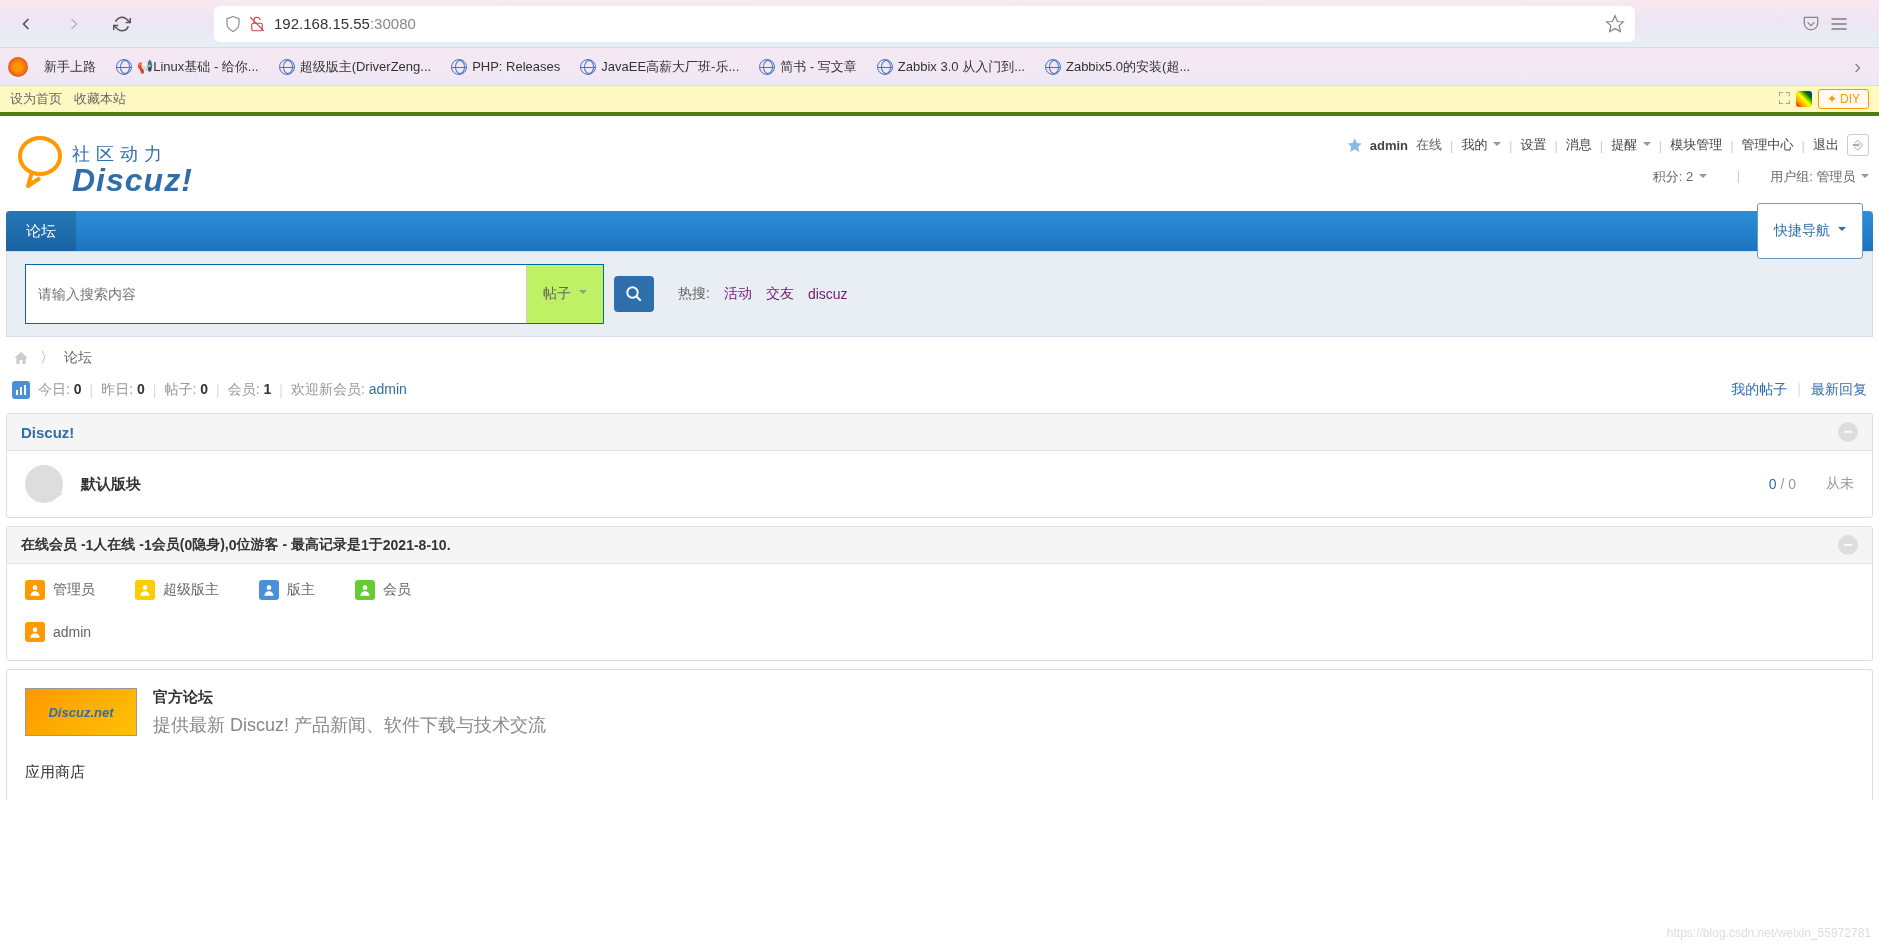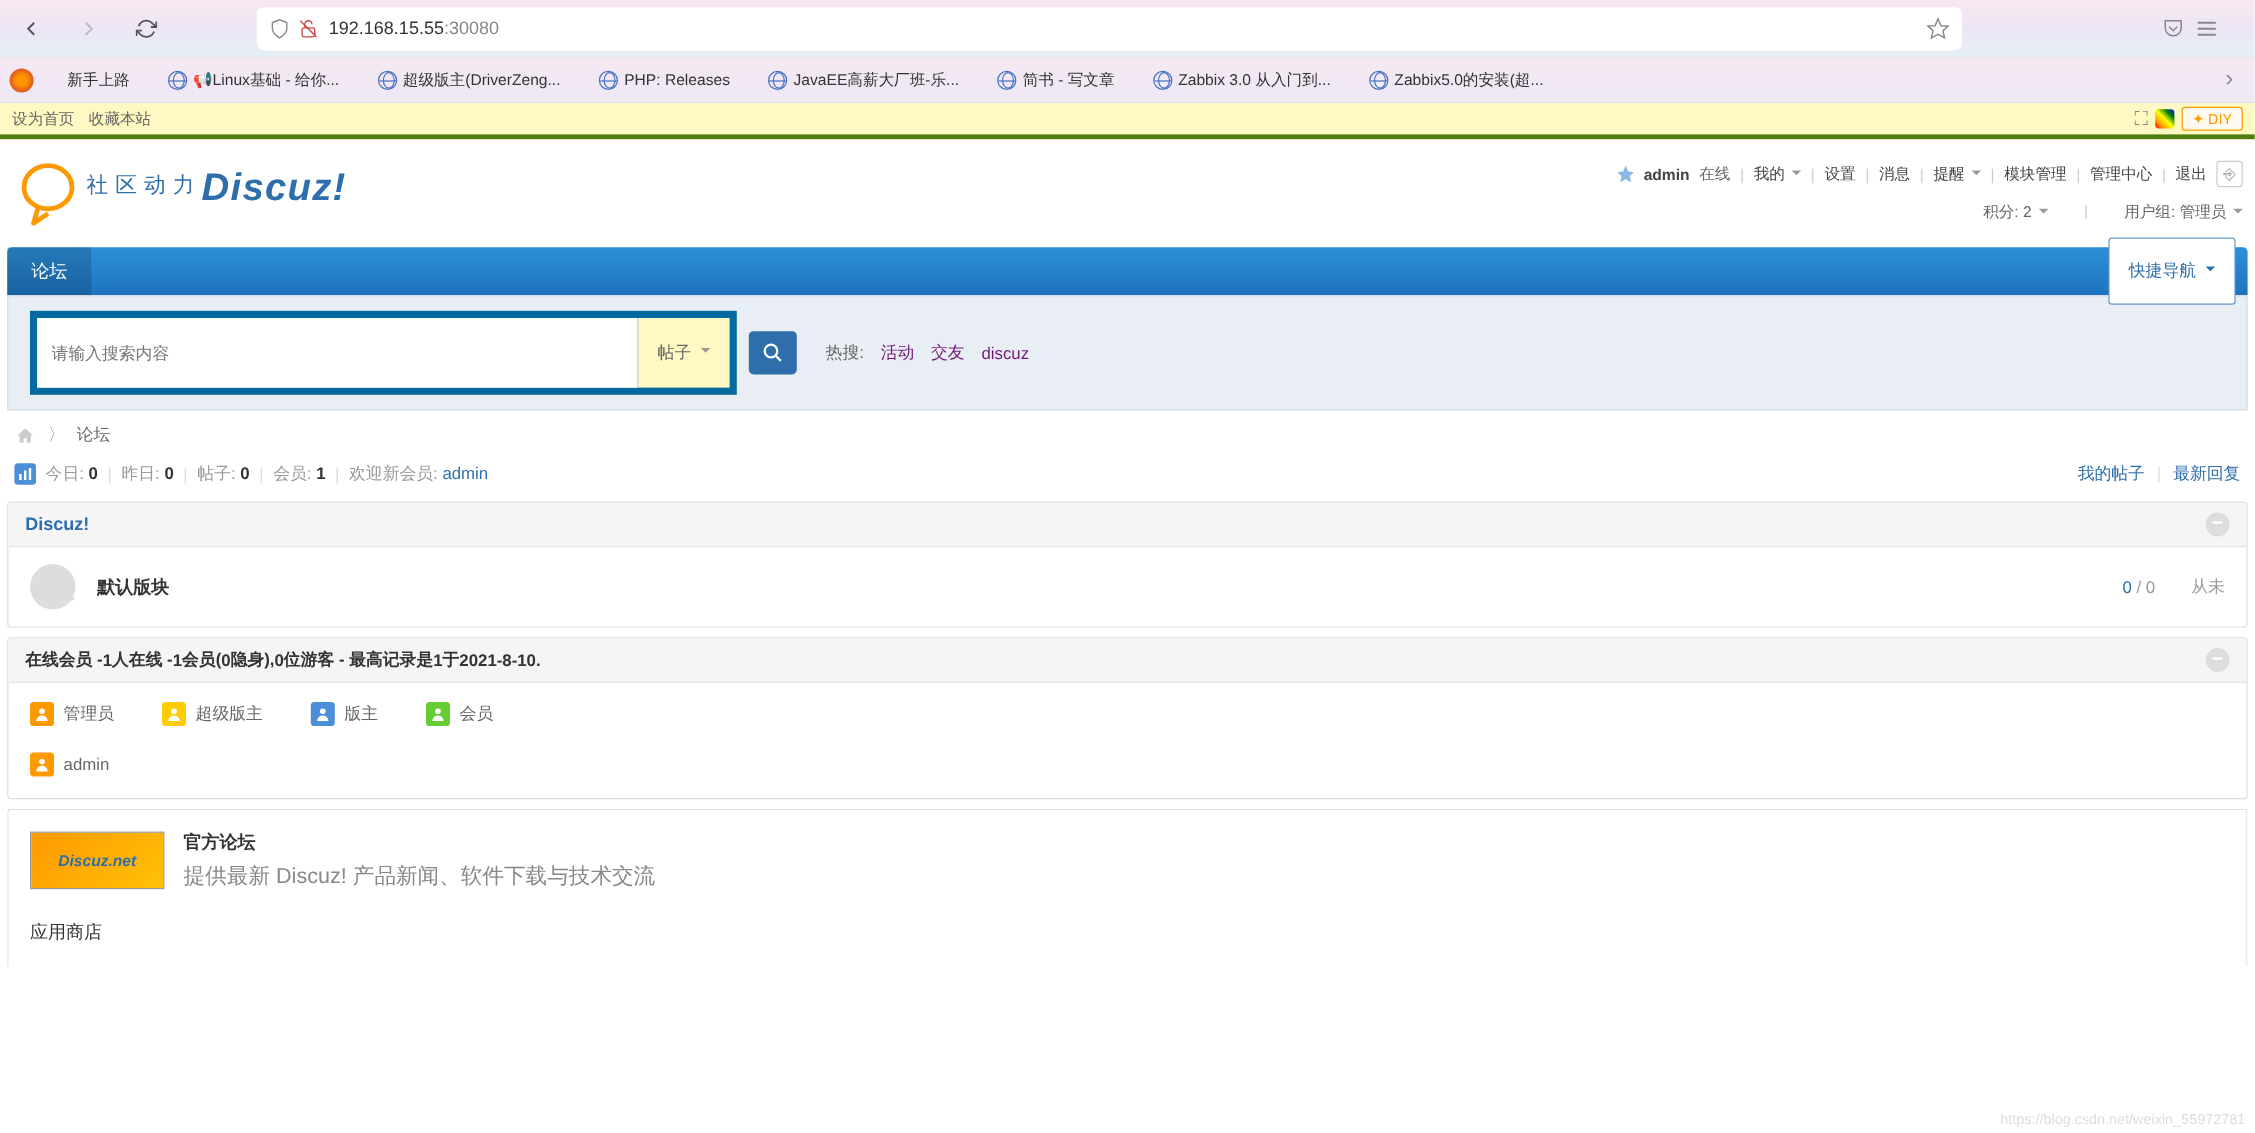--- a/index.html
+++ b/index.html
@@ -4,55 +4,55 @@
   <style>
     *{margin:0;padding:0;box-sizing:border-box}
     body{font-family:"Microsoft YaHei",Arial,sans-serif;font-size:14px;color:#333;background:#fff}
     .browser-toolbar{height:48px;background:linear-gradient(to bottom,#f8e8f0,#ede5f5,#e5f0f5);display:flex;align-items:center;padding:0 10px;gap:16px;border-bottom:1px solid #ddd}
     .nav-btn{width:32px;height:32px;display:flex;align-items:center;justify-content:center;border-radius:4px;color:#666;cursor:pointer}
     .addr-bar{flex:1;display:flex;align-items:center;height:36px;background:#fff;border-radius:6px;padding:0 10px;margin:0 150px 0 60px}
     .addr-icons{display:flex;gap:6px;margin-right:8px}
     .addr-url{flex:1;font-size:15px;color:#333}
     .addr-url .port{color:#888}
     .addr-right{display:flex;gap:8px;margin-right:20px}
-    .bookmarks-bar{height:38px;background:linear-gradient(to bottom,#f5e8f2,#eee8f5);display:flex;align-items:center;padding:16px 8px;gap:16px;border-bottom:1px solid #ddd;overflow:hidden}
+    .bookmarks-bar{height:38px;background:linear-gradient(to bottom,#f5e8f2,#eee8f5);display:flex;align-items:center;padding:16px 8px;gap:4px;border-bottom:1px solid #ddd;overflow:hidden}
     .ff-logo{width:20px;height:20px;background:radial-gradient(circle,#ff9500 30%,#e25822 70%);border-radius:50%;margin-right:4px}
     .bookmark{display:flex;align-items:center;gap:5px;padding:4px 8px;color:#333;font-size:13px;cursor:pointer;white-space:nowrap}
     .bookmark .globe{width:16px;height:16px;border:1.5px solid #4772c4;border-radius:50%;position:relative}
     .bookmark .globe::before{content:"";position:absolute;left:0;right:0;top:50%;border-top:1px solid #4772c4}
     .bookmark .globe::after{content:"";position:absolute;top:0;bottom:0;left:50%;width:8px;margin-left:-4px;border:1px solid #4772c4;border-radius:50%}
     .chev-right{font-size:20px;color:#888;margin-left:auto;margin-right:10px}
     .topbar{height:30px;background:#fef9c3;border-bottom:4px solid #4d7c0f;display:flex;align-items:center;padding:0 10px;font-size:13px;color:#666}
     .topbar a{color:#666;text-decoration:none;margin-right:12px;cursor:pointer}
     .topbar-right{margin-left:auto;display:flex;align-items:center;gap:6px}
     .diy-btn{border:1px solid #f90;background:#fffaef;color:#f90;padding:2px 8px;border-radius:3px;font-size:12px;cursor:pointer;display:flex;align-items:center;gap:3px}
     .expand-icon{color:#888;font-size:16px;cursor:pointer}
     .rainbow-icon{width:16px;height:16px;background:linear-gradient(45deg,red,orange,yellow,green,blue);border-radius:3px}
     .header{padding:18px 10px 12px;display:flex;align-items:flex-start}
     .logo-area{display:flex;align-items:flex-start;gap:2px}
     .logo-bulb{width:60px;height:60px;position:relative}
     .logo-bulb svg{width:100%;height:100%}
-    .logo-text{display:flex;flex-direction:row;margin-top:8px}
+    .logo-text{display:flex;flex-direction:column;margin-top:8px}
     .logo-cn{color:#2e6eab;font-size:18px;letter-spacing:6px;font-weight:500}
     .logo-en{color:#2e6eab;font-size:32px;font-weight:bold;font-style:italic;letter-spacing:1px;margin-top:-4px}
     .header-right{margin-left:auto;text-align:right;font-size:13px;color:#666}
     .user-row{display:flex;align-items:center;gap:8px;margin-bottom:12px;justify-content:flex-end;flex-wrap:wrap}
     .user-row a{color:#444;text-decoration:none;cursor:pointer}
     .user-row .sep{color:#ccc}
     .user-icon{width:14px;height:14px;background:#8ab8e6;display:inline-block;clip-path:polygon(50% 0,65% 35%,100% 40%,75% 62%,82% 100%,50% 80%,18% 100%,25% 62%,0 40%,35% 35%)}
     .user-name{font-weight:bold;color:#333}
     .dd-arrow{display:inline-block;border:4px solid transparent;border-top-color:#999;margin-left:2px;vertical-align:middle}
     .sub-icon{width:22px;height:22px;border:1px solid #ccc;border-radius:3px;display:flex;align-items:center;justify-content:center;color:#999;cursor:pointer}
     .info-row{display:flex;gap:30px;justify-content:flex-end;margin-top:6px;color:#666}
     .nav{height:40px;background:linear-gradient(to bottom,#2d8fd8,#1e73be);display:flex;align-items:center;margin:0 6px;border-radius:4px 4px 0 0}
     .nav-tab{color:#fff;padding:0 20px;height:100%;display:flex;align-items:center;font-size:15px;cursor:pointer}
     .nav-tab.active{background:rgba(0,0,0,0.15)}
     .quick-nav{margin-left:auto;margin-right:10px;background:#fff;border:1px solid #69c;color:#2e6eab;padding:18px 16px;border-radius:3px;cursor:pointer;display:flex;align-items:center;gap:6px;font-size:14px}
     .searchbar{background:#e9eef5;border:1px solid #d4dce8;margin:0 6px;padding:12px 18px;display:flex;align-items:center;gap:10px}
-    .search-input-wrap{display:flex;border:6px solid #0369a1;background:#fef9c3}
+    .search-input-wrap{display:flex;border:1px solid #0369a1;background:#bef264}
     .search-input{width:500px;padding:8px 12px;border:none;outline:none;font-size:14px}
     .search-type{border-left:1px solid #ccc;padding:20px 16px;display:flex;align-items:center;gap:6px;color:#666;cursor:pointer}
     .search-btn{width:40px;height:36px;background:#2e6eab;border:none;border-radius:4px;display:flex;align-items:center;justify-content:center;cursor:pointer}
     .search-btn svg{width:18px;height:18px;fill:#fff}
     .hot-search{display:flex;align-items:center;gap:14px;color:#666;margin-left:14px}
     .hot-search a{color:#701a75;text-decoration:none;cursor:pointer}
     .breadcrumb{padding:12px 12px 8px;display:flex;align-items:center;gap:10px;color:#999;font-size:14px}
     .home-icon{width:18px;height:16px;color:#ccc}
     .breadcrumb a{color:#666;text-decoration:none}
     .stats-row{padding:6px 12px;display:flex;align-items:center;gap:8px;font-size:14px;color:#999}

